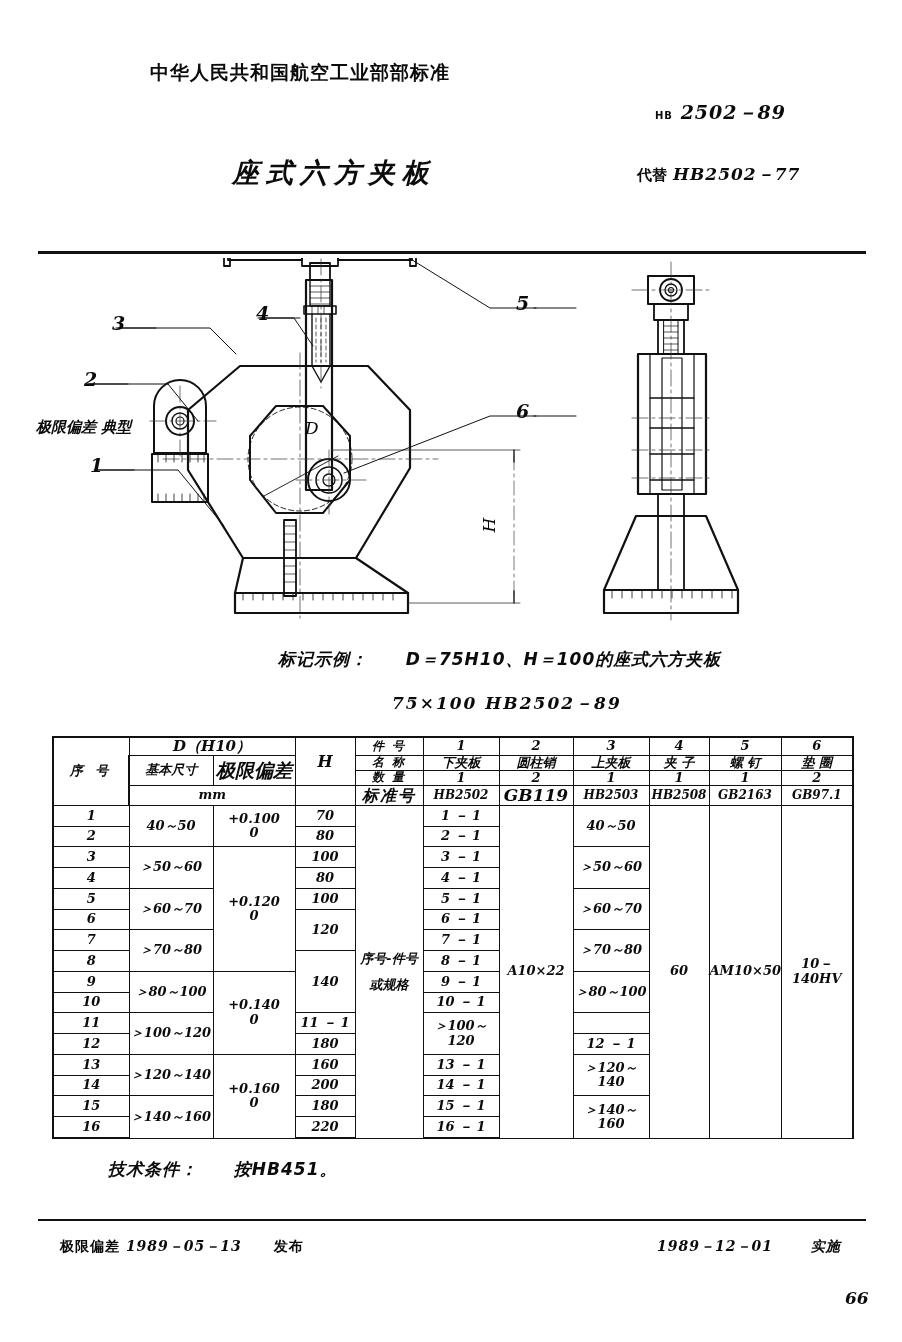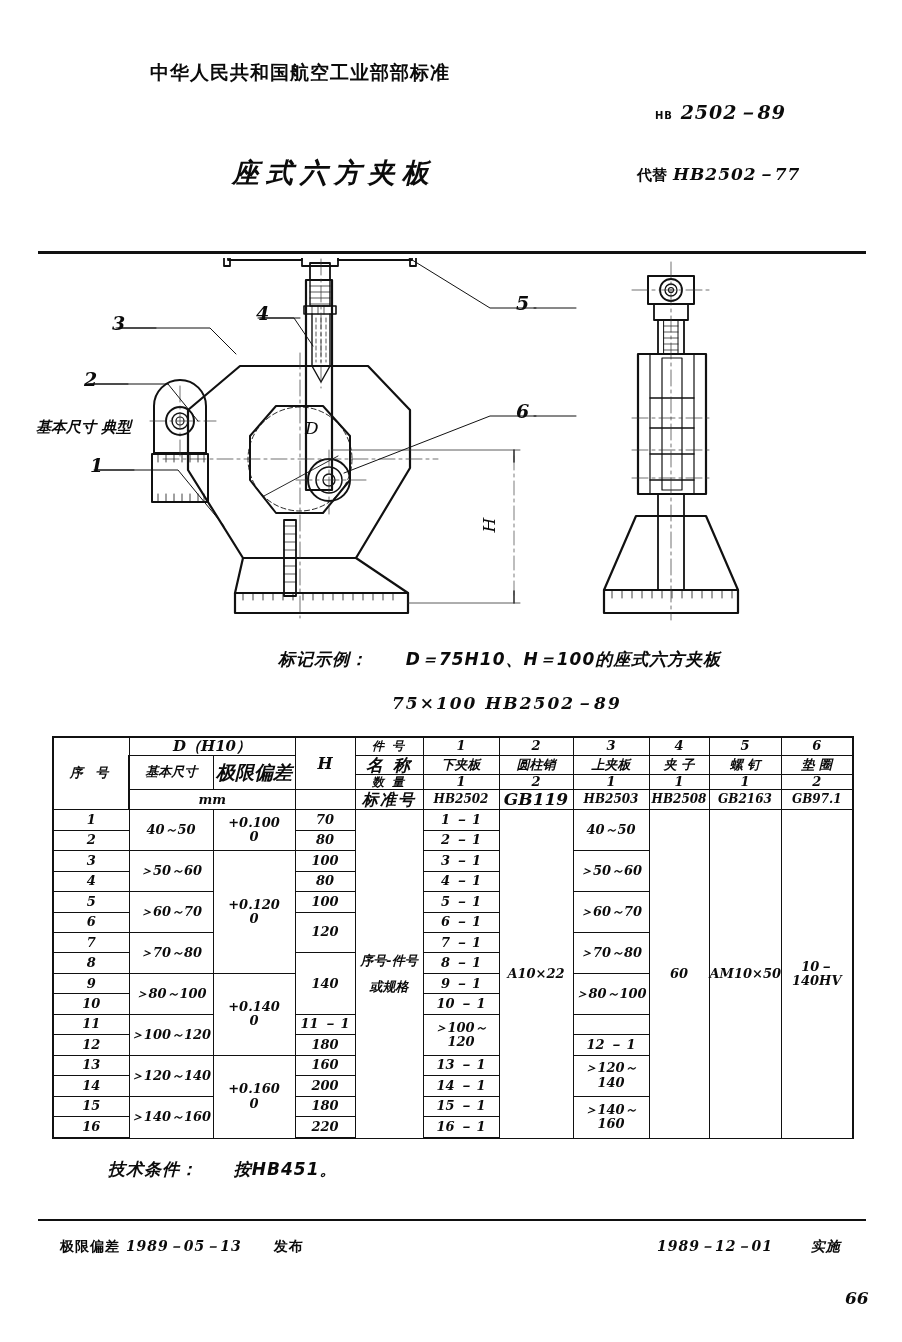--- a/index.html
+++ b/index.html
@@ -310,21 +310,21 @@
     </svg>
   </div>
 
   <div class="lead-num" style="left:112px; top:312px;">3</div>
   <div class="lead-num" style="left:84px;  top:368px;">2</div>
   <div class="lead-num" style="left:90px;  top:454px;">1</div>
   <div class="lead-num" style="left:256px; top:302px;">4</div>
   <div class="lead-num" style="left:516px; top:292px;">5</div>
   <div class="lead-num" style="left:516px; top:400px;">6</div>
 
-  <div class="punch-note">基本尺寸 典型</div>
+  <div class="punch-note">极限偏差 典型</div>
   <div class="dim-d">D</div>
   <div class="dim-h">H</div>
 
   <div class="mark-ex">
     <span>标记示例：</span>
     <span style="display:inline-block;width:24px"></span>
     <span>D＝75H10、H＝100的座式六方夹板</span>
   </div>
   <div class="mark-ex2">75×100  HB2502－89</div>
 
@@ -354,21 +354,21 @@
           <td class="outer-t">2</td>
           <td class="outer-t">3</td>
           <td class="outer-t">4</td>
           <td class="outer-t">5</td>
           <td class="outer-t outer-r">6</td>
         </tr>
 
         <tr>
           <td rowspan="2" class="outer-l cn" style="font-size:13px;letter-spacing:0;">基本尺寸</td>
           <td rowspan="2" class="cn" style="font-size:19px;letter-spacing:0;">极限偏差</td>
-          <td class="cn" style="font-size:17px;margin-top:46px;">名  称</td>
+          <td class="cn" style="font-size:12px;margin-top:46px;">名  称</td>
           <td class="cn" style="font-size:13px;letter-spacing:0;">下夹板</td>
           <td class="cn" style="font-size:13px;letter-spacing:0;">圆柱销</td>
           <td class="cn" style="font-size:13px;letter-spacing:0;">上夹板</td>
           <td class="cn" style="font-size:13px;letter-spacing:0;">夹 子</td>
           <td class="cn" style="font-size:13px;letter-spacing:0;">螺 钉</td>
           <td class="cn outer-r" style="font-size:13px;letter-spacing:0;">垫 圈</td>
         </tr>
 
         <tr>
           <td class="cn" style="font-size:12px;">数  量</td>

